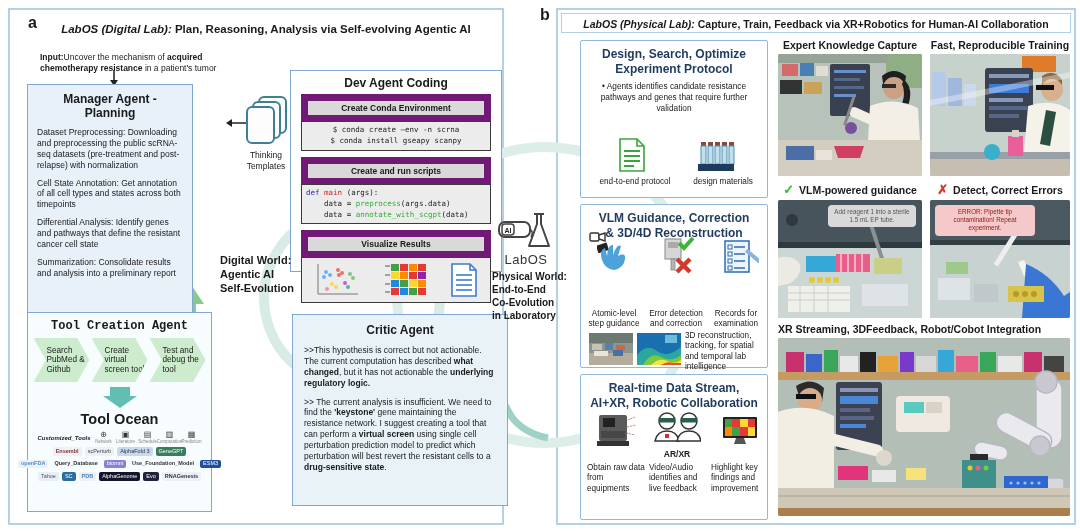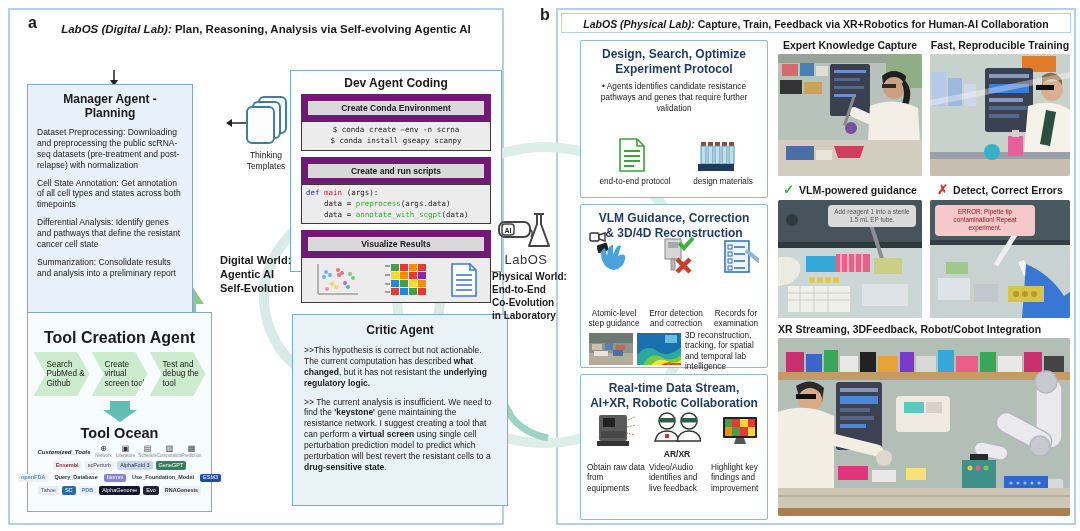--- a/index.html
+++ b/index.html
@@ -56,20 +56,21 @@
     <path d="M548,438 Q518,432 506,408" stroke="#9ed2c6" stroke-width="7" fill="none"></path>
     <polygon points="497,412 514,414 504,396" fill="#9ed2c6"></polygon>
   </svg>
 
   <div class="panel" style="left:8px;top:8px;width:492px;height:513px;">
     <div class="abs" style="left:18px;top:4px;font-size:16px;font-weight:bold;">a</div>
     <div class="abs bt" style="left:30px;right:10px;top:13px;font-size:11.5px;">
       <span style="font-style:italic;">LabOS (Digital Lab):</span><span> Plan, Reasoning, Analysis via Self-evolving Agentic AI</span>
     </div>
 
+    <div class="abs small" style="left:30px;top:42px;width:218px;"><span style="font-weight: bold;">Input:</span><span>Uncover the mechanism of </span><span style="font-weight: bold;">acquired chemotherapy resistance</span><span> in a patient's tumor</span></div>
     <svg class="abs" style="left:98px;top:60px;" width="12" height="16">
       <line x1="6" y1="0" x2="6" y2="10" stroke="#222" stroke-width="1.5"></line>
       <polygon points="2,10 10,10 6,16" fill="#222"></polygon>
     </svg>
 
     <div class="box" style="left:17px;top:74px;width:166px;height:250px;background:#e8f0fa;padding:5px 9px;">
       <div class="bt" style="font-size:12px;margin:2px 0 7px 0;">Manager Agent - Planning</div>
       <p class="mi"><b>Dataset Preprocessing:</b><span> Downloading and preprocessing the public scRNA-seq datasets (pre-treatment and post-relapse) with normalization</span></p>
       <p class="mi"><b>Cell State Annotation:</b><span> Get annotation of all cell types and states across both timepoints</span></p>
       <p class="mi"><b>Differential Analysis:</b><span> Identify genes and pathways that define the resistant cancer cell state</span></p>
@@ -159,21 +160,21 @@
       </div>
     </div>
 
     <div class="abs" style="left:210px;top:244px;width:120px;">
         <span class="dw-line"><span class="lt">Digital World:</span></span>
         <span class="dw-line"><span class="lt">Agentic AI</span></span>
         <span class="dw-line"><span class="lt">Self-Evolution</span></span>
       </div>
 
     <div class="box" style="left:17px;top:302px;width:185px;height:200px;background:#f7fcfe;padding:4px;">
-      <div class="bt" style="font-size:16px;margin:12px 0 5px 0;">Tool Creation Agent</div>
+      <div class="bt" style="font-size:12px;margin:2px 0 5px 0;font-family:Liberation Mono, monospace;">Tool Creation Agent</div>
       <div style="display:flex;gap:2px;justify-content:center;">
         <div class="chev">Search PubMed &amp; Github</div>
         <div class="chev">Create virtual screen tool</div>
         <div class="chev">Test and debug the tool</div>
       </div>
       <div style="display:flex;flex-direction:column;align-items:center;margin-top:5px;">
         <div style="width:20px;height:9px;background:#62bdb2;"></div>
         <div style="width:0;height:0;border-left:17px solid transparent;border-right:17px solid transparent;border-top:12px solid #62bdb2;"></div>
       </div>
       <div class="bt" style="font-size:14.5px;margin:3px 0 4px 0;">Tool Ocean</div>
@@ -220,21 +221,21 @@
           <span class="logo-chip" style="background: rgb(43, 108, 163); color: rgb(255, 255, 255);"><span class="lt">SC</span></span>
           <span class="logo-chip" style="color: rgb(74, 127, 181); font-weight: bold;"><span class="lt">PDB</span></span>
           <span class="logo-chip" style="background: rgb(20, 20, 42); color: rgb(255, 255, 255);"><span class="lt">AlphaGenome</span></span>
           <span class="logo-chip" style="background: rgb(34, 34, 56); color: rgb(255, 255, 255);"><span class="lt">Evo</span></span>
           <span class="logo-chip" style="color: rgb(51, 51, 51); font-weight: bold;"><span class="lt">RNAGenesis</span></span>
         </div>
     </div>
 
     <div class="box" style="left:282px;top:304px;width:216px;height:192px;background:#e9f3f7;padding:6px 11px;">
       <div class="bt" style="font-size:12px;margin:2px 0 8px 0;">Critic Agent</div>
-      <p class="small" style="margin:0 0 8px 0;"><span>&gt;&gt;This hypothesis is correct but not actionable. The current computation has described </span><span style="font-weight: bold;">what changed</span><span>, but it has not resistant the </span><span style="font-weight: bold;">underlying regulatory logic.</span></p>
+      <p class="small" style="margin:0 0 8px 0;"><span>&gt;&gt;This hypothesis is correct but not actionable. The current computation has described </span><span style="font-weight: bold;">what changed</span><span>, but it has not actionable the </span><span style="font-weight: bold;">underlying regulatory logic.</span></p>
       <p class="small" style="margin:0;"><span>&gt;&gt; The current analysis is insufficient. We need to find the </span><span style="font-weight: bold;">'keystone'</span><span> gene maintaining the resistance network. I suggest creating a tool that can perform a </span><span style="font-weight: bold;">virtual screen</span><span> using single cell perturbation prediction model to predict which perturbation will best revert the resistant cells to a </span><span style="font-weight: bold;">drug-sensitive state</span><span>.</span></p>
     </div>
   </div>
 
   <svg class="abs" style="left:498px;top:208px;" width="56" height="44">
     <polygon points="39,6 43,6 43,16 51,38 31,38 39,16" fill="#fff" stroke="#444" stroke-width="2" stroke-linejoin="round"></polygon>
     <line x1="36" y1="6" x2="46" y2="6" stroke="#444" stroke-width="2"></line>
     <rect x="1" y="14" width="31" height="15" rx="6" fill="#fff" stroke="#444" stroke-width="2"></rect>
     <rect x="4" y="16" width="12" height="11" rx="3" fill="#fff" stroke="#444" stroke-width="1.5"></rect>
     <text x="6.5" y="24.5" font-size="7" font-weight="bold" fill="#222" font-family="Liberation Sans,sans-serif">AI</text>

